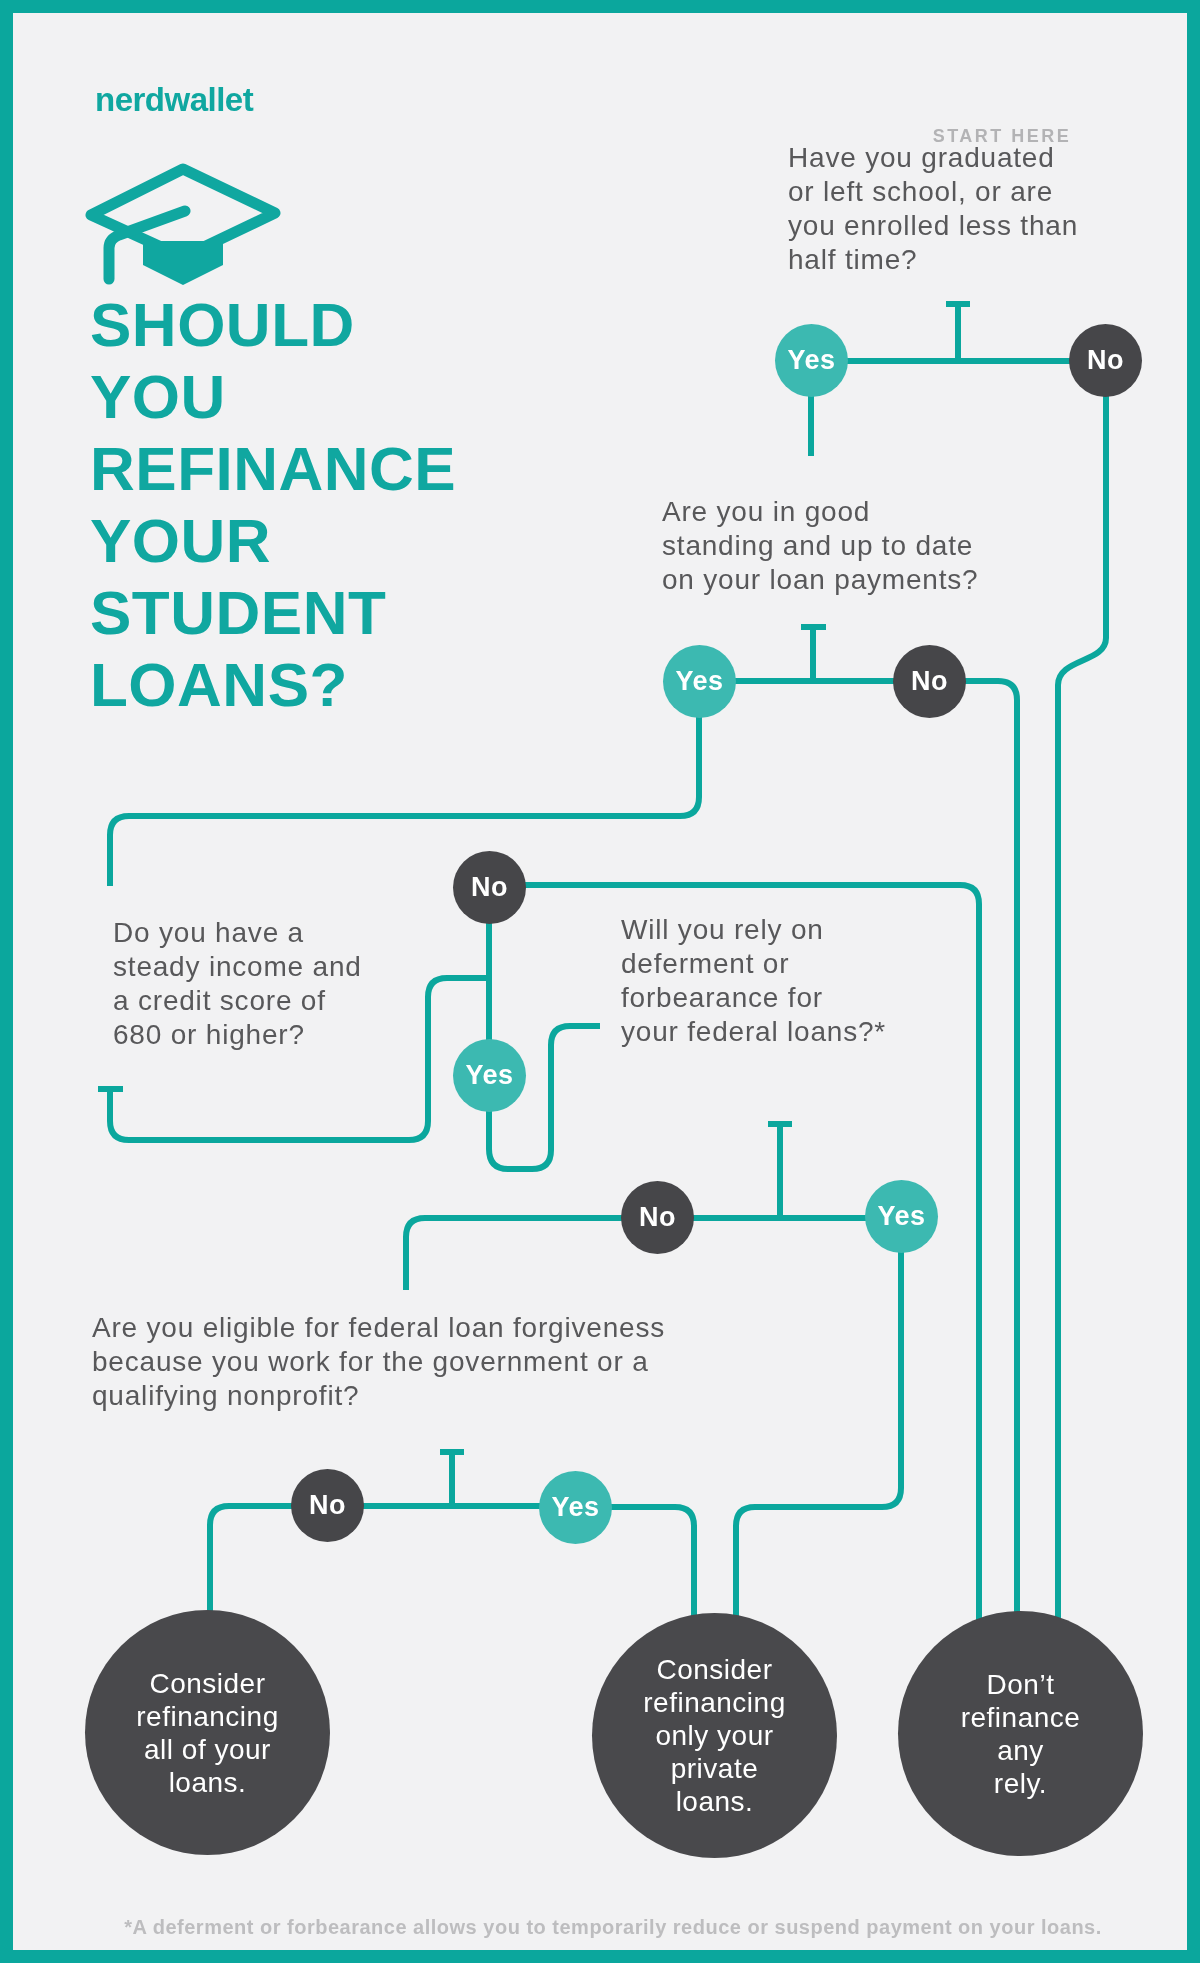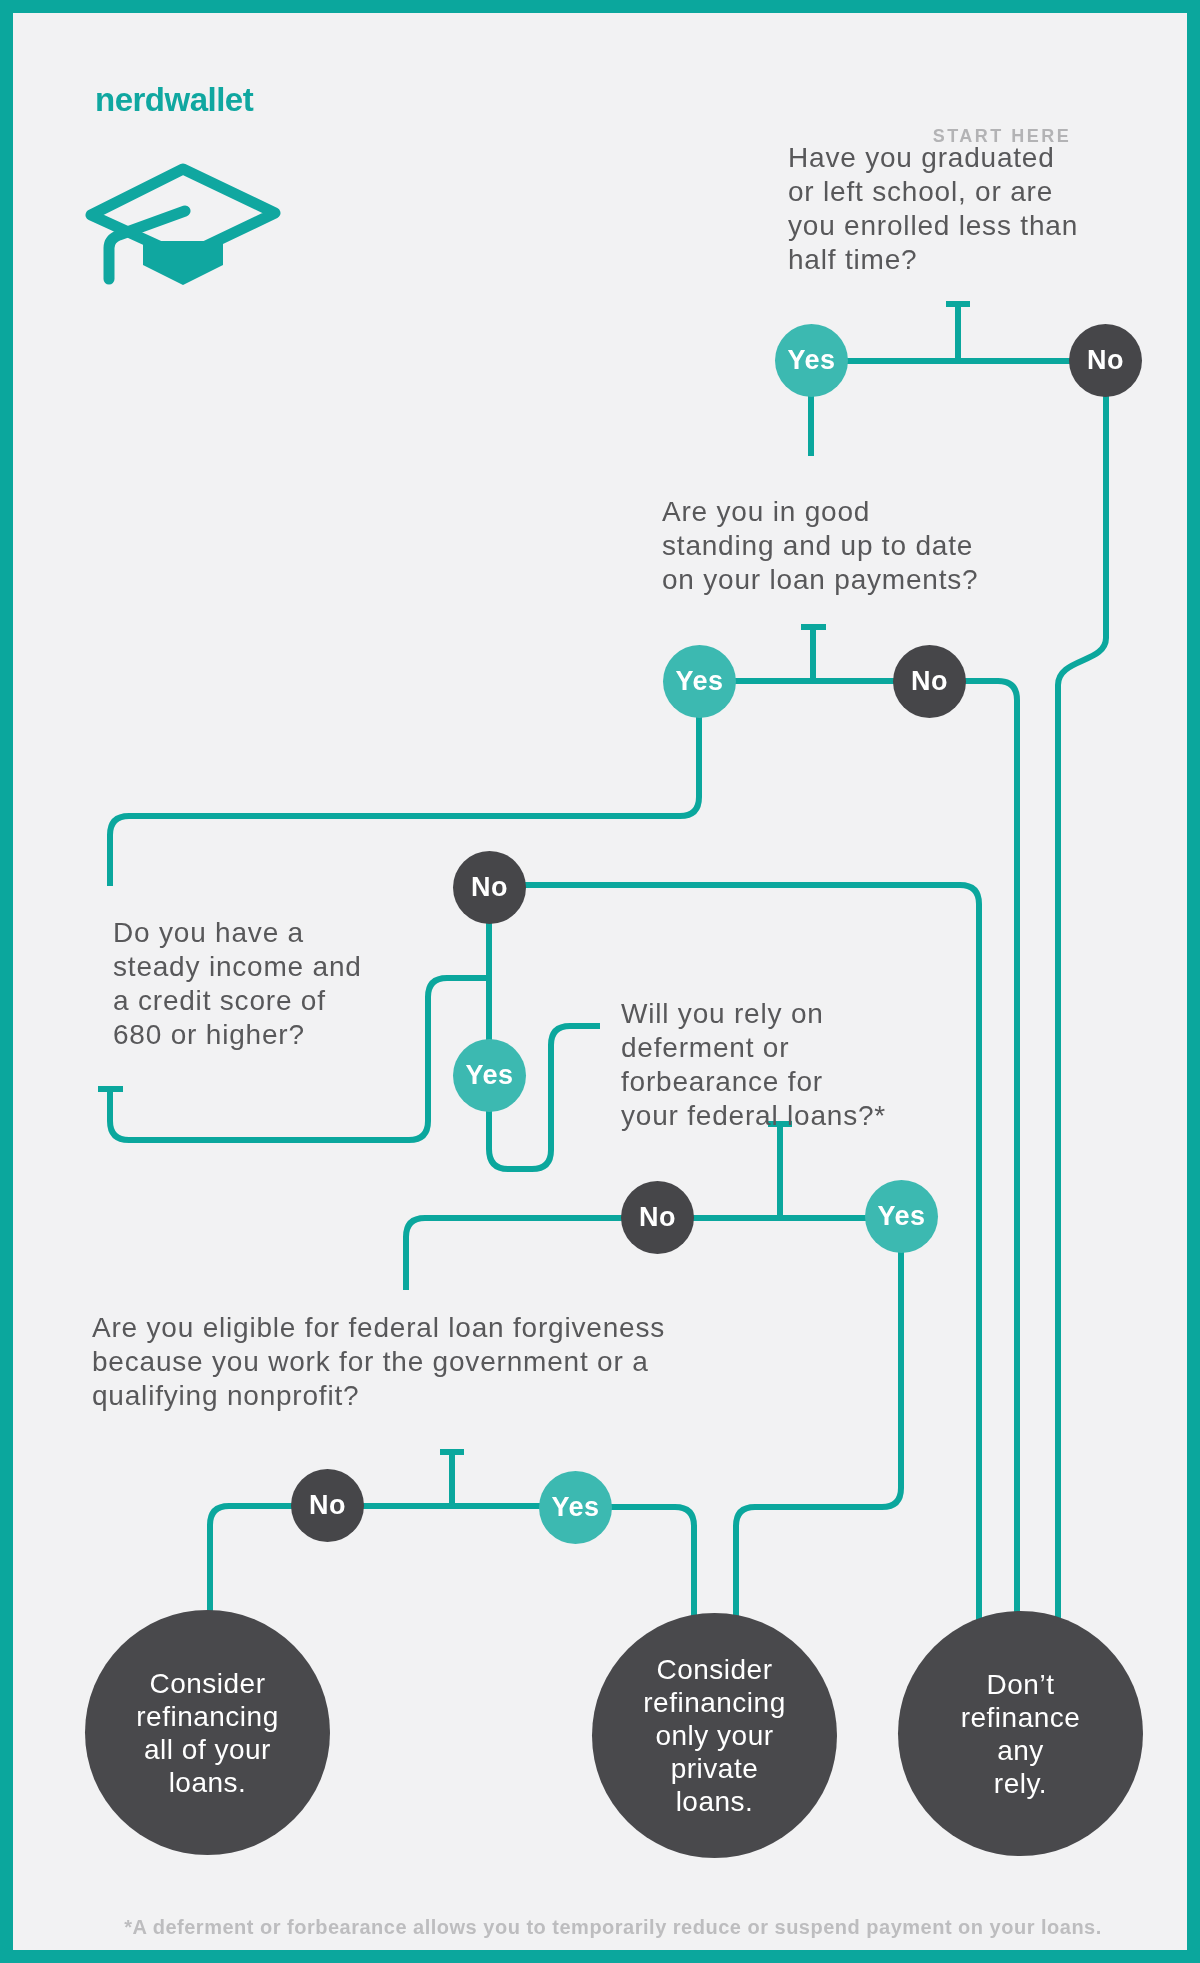--- a/index.html
+++ b/index.html
@@ -95,35 +95,41 @@
   </svg>
 
   <div class="abs logo">nerdwallet</div>
 
   <svg class="abs" style="left:70px;top:148px;" width="200" height="135" viewBox="0 0 200 135" xmlns="http://www.w3.org/2000/svg">
     <path d="M 100 8 L 192 52 L 100 96 L 8 54 Z" fill="none" stroke="var(--title-teal)" stroke-width="11" stroke-linejoin="round"></path>
     <polygon points="60,80 140,80 140,104 100,124 60,104" fill="var(--title-teal)"></polygon>
     <path d="M 102 50 L 36 74 Q 26 78 26 87 L 26 118" fill="none" stroke="var(--title-teal)" stroke-width="11" stroke-linecap="round" stroke-linejoin="round"></path>
   </svg>
 
+  <div class="abs title">SHOULD
+YOU
+REFINANCE
+YOUR
+STUDENT
+LOANS?</div>
 
   <div class="abs start-here">START HERE</div>
 
   <div class="abs question" style="left:775px;top:112px;margin-top:16px;">Have you graduated
 or left school, or are
 you enrolled less than
 half time?</div>
   <div class="abs question" style="left:649px;top:482px;">Are you in good
 standing and up to date
 on your loan payments?</div>
   <div class="abs question" style="left:73px;top:903px;margin-left:27px;">Do you have a
 steady income and
 a credit score of
 680 or higher?</div>
-  <div class="abs question" style="left:608px;top:984px;">Will you rely on
+  <div class="abs question" style="left:608px;top:900px;">Will you rely on
 deferment or
 forbearance for
 your federal loans?*</div>
   <div class="abs question" style="left:79px;top:1298px;">Are you eligible for federal loan forgiveness
 because you work for the government or a
 qualifying nonprofit?</div>
 
   <div class="abs node yes" style="left:762px;top:311px;">Yes</div>
   <div class="abs node no" style="left:1056px;top:311px;">No</div>
   <div class="abs node yes" style="left:650px;top:632px;">Yes</div>

